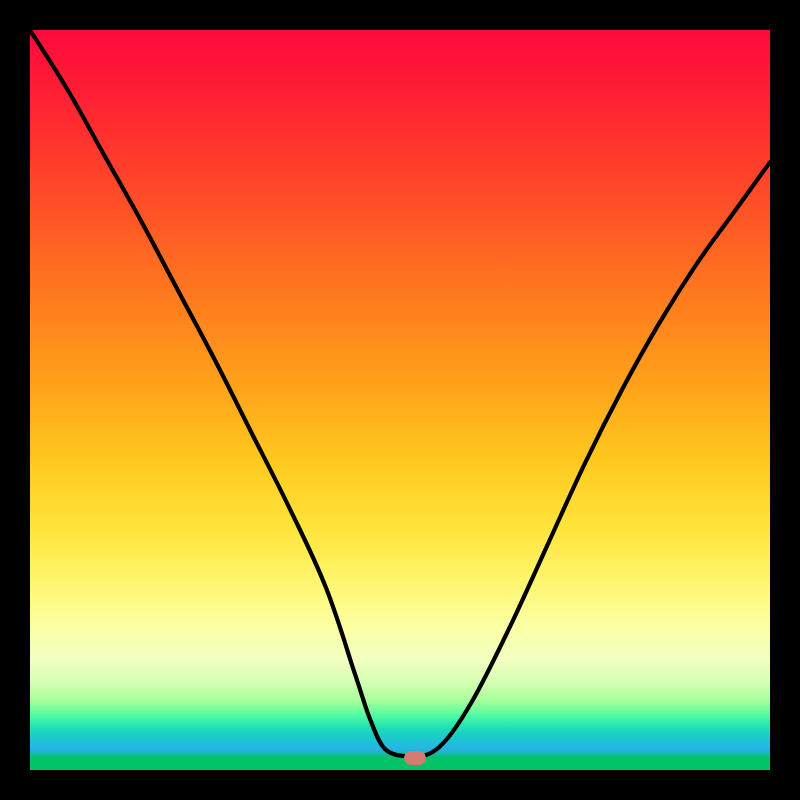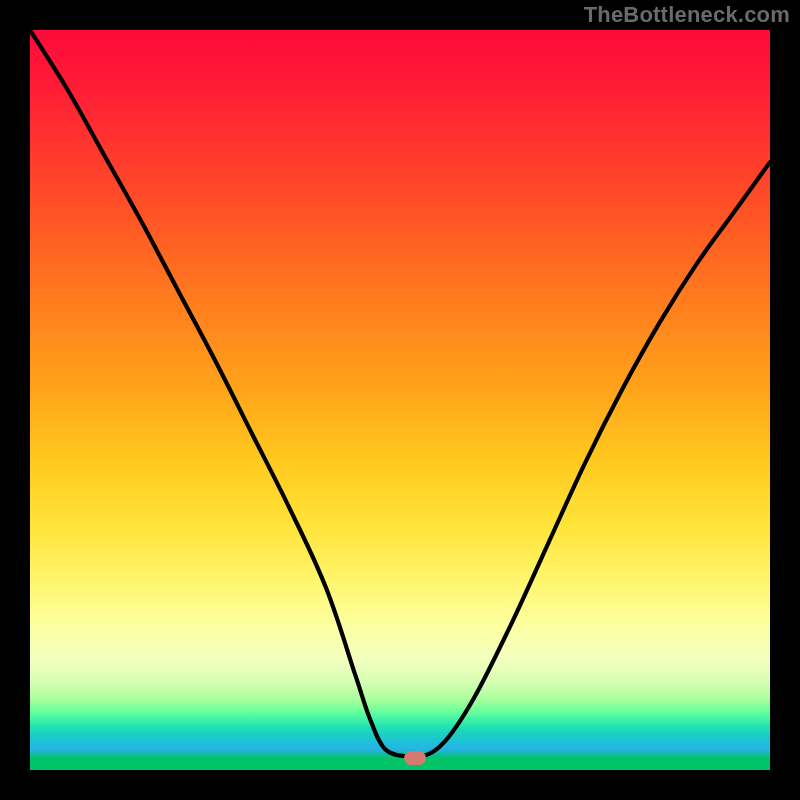--- a/index.html
+++ b/index.html
@@ -76,21 +76,20 @@
     border-radius: 8px;
     background: #d57a70;
     transform: translate(-50%, -50%);
     z-index: 10;
   }
 </style>
 </head>
 <body>
 
 <div class="frame">
-  <div class="watermark">TheBottleneck.com</div>
 
   <div class="plot">
     <div class="gradient"></div>
 
     <svg class="curve" viewBox="0 0 740 740" preserveAspectRatio="none">
       <path id="curve-path" d="M 0.00 0.00 C 6.66 10.57, 23.68 36.26, 37.00 58.72 C 50.32 81.18, 60.68 101.00, 74.00 124.78 C 87.32 148.56, 97.68 166.40, 111.00 190.84 C 124.32 215.28, 134.68 235.47, 148.00 260.57 C 161.32 285.67, 171.68 304.54, 185.00 330.30 C 198.32 356.06, 208.68 377.28, 222.00 403.70 C 235.32 430.12, 245.68 449.35, 259.00 477.10 C 272.32 504.85, 284.01 527.45, 296.00 557.84 C 307.99 588.23, 317.61 622.14, 325.60 645.92 C 333.59 669.70, 335.07 676.75, 340.40 689.96 C 345.73 703.17, 348.54 712.71, 355.20 719.32 C 361.86 725.93, 370.74 725.34, 377.40 726.66 C 384.06 727.98, 385.54 729.30, 392.20 726.66 C 398.86 724.02, 405.08 722.55, 414.40 711.98 C 423.72 701.41, 432.01 689.08, 444.00 667.94 C 455.99 646.80, 467.68 622.29, 481.00 594.54 C 494.32 566.79, 504.68 542.87, 518.00 513.80 C 531.32 484.73, 541.68 460.81, 555.00 433.06 C 568.32 405.31, 578.68 384.76, 592.00 359.66 C 605.32 334.56, 615.68 316.06, 629.00 293.60 C 642.32 271.14, 652.68 254.70, 666.00 234.88 C 679.32 215.06, 689.68 202.00, 703.00 183.50 C 716.32 165.00, 733.34 141.37, 740.00 132.12" fill="none" stroke="#000" stroke-width="4.2" stroke-linejoin="round" stroke-linecap="round"></path>
     </svg>
 
     <div id="marker" class="marker" style="left: 384.8px; top: 728.128px; background: rgb(213, 122, 112);"></div>
   </div>

